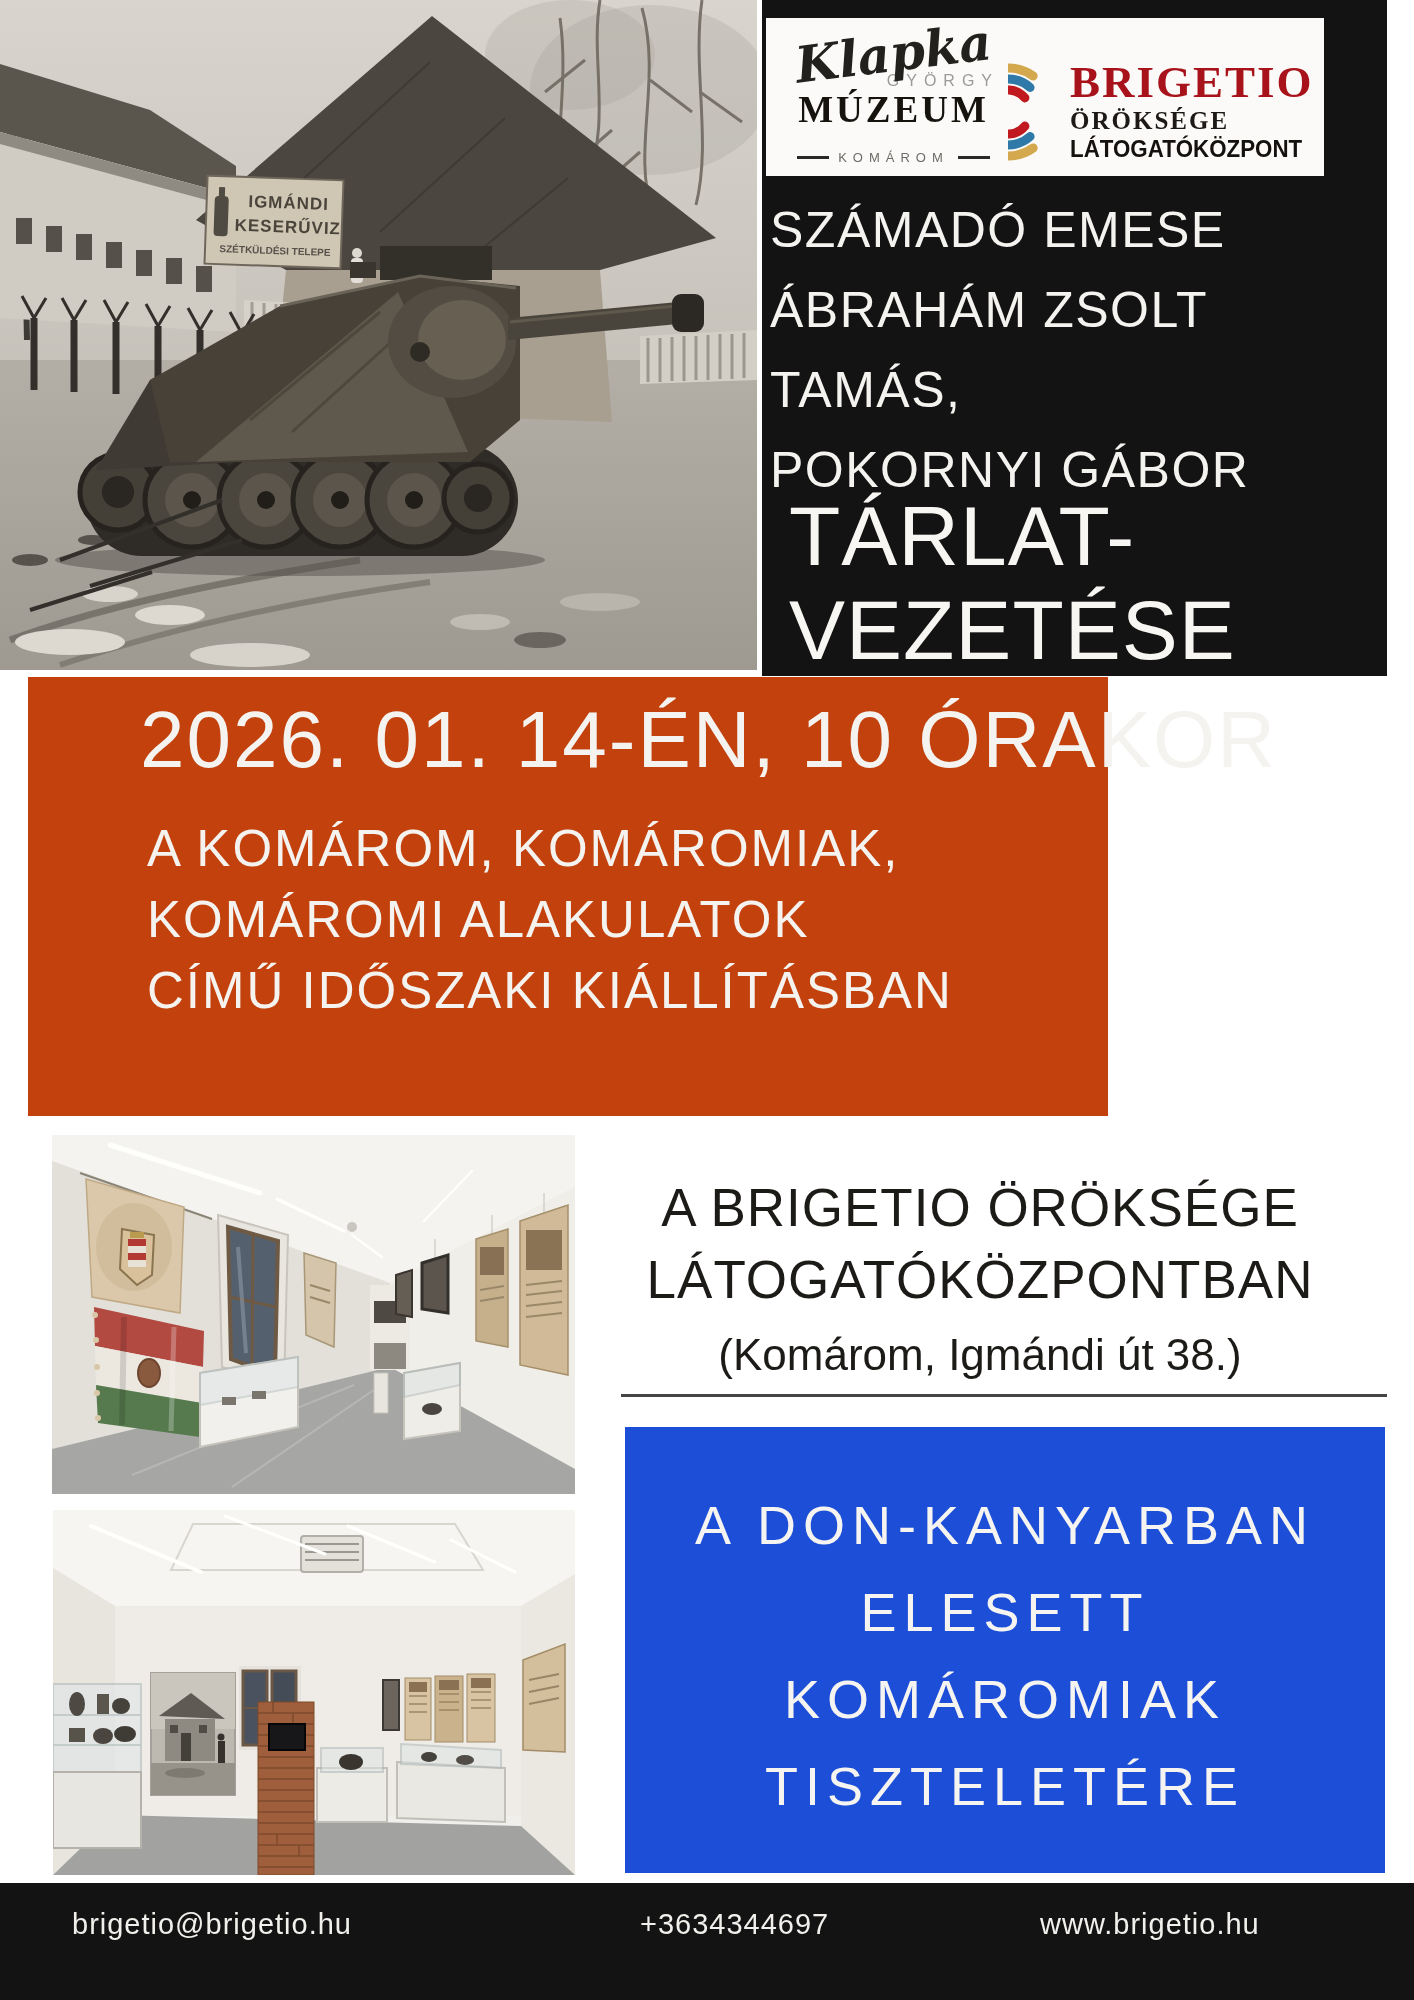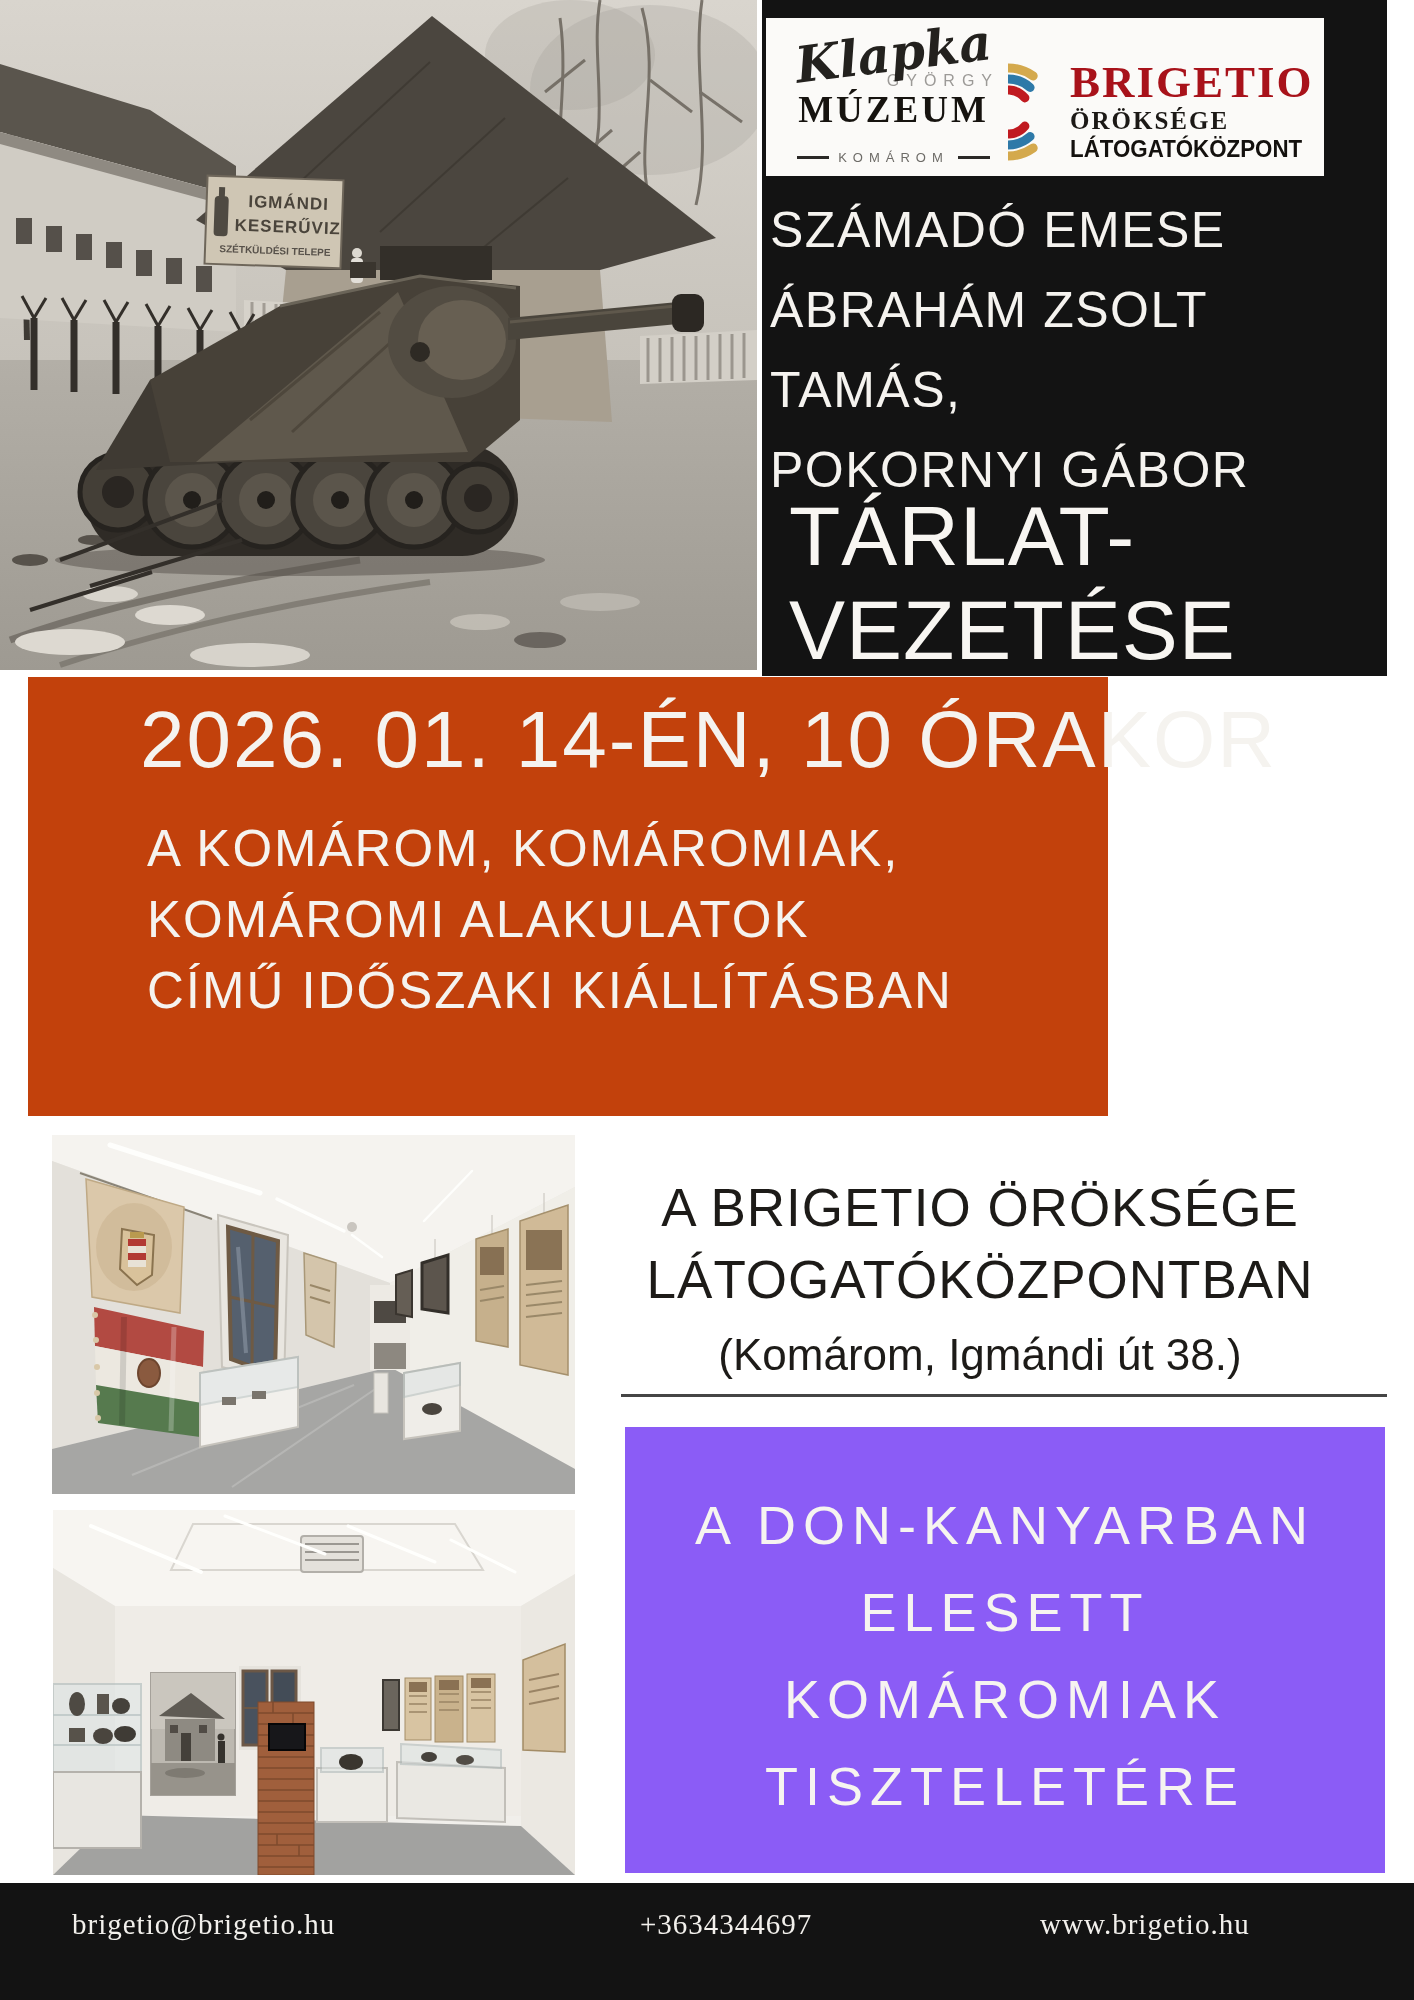--- a/index.html
+++ b/index.html
@@ -31,24 +31,24 @@
   
   .band{left:28px;top:677px;width:1080px;height:439px;background:#c2410c;color:#f5f3ef;}
   .date-line{position:absolute;left:112px;top:13px;font-size:80px;line-height:100px;letter-spacing:2px;white-space:nowrap;}
   .exhibit{position:absolute;left:119px;top:136px;font-size:51px;line-height:71px;letter-spacing:2px;white-space:nowrap;}
   
   .venue{left:620px;top:1172px;width:720px;text-align:center;color:#1d1b18;}
   .venue-line{font-size:53px;line-height:72px;letter-spacing:1px;white-space:nowrap;}
   .venue-address{font-size:44px;line-height:58px;margin-top:10px;white-space:nowrap;}
   .divider{left:621px;top:1394px;width:766px;height:3px;background:#454545;}
   
-  .dedication{left:625px;top:1427px;width:760px;height:446px;background:#8b5cf6;color:#f6f4f0;text-align:center;box-sizing:border-box;padding-top:55px;}
+  .dedication{left:625px;top:1427px;width:760px;height:446px;background:#1d4ed8;color:#f6f4f0;text-align:center;box-sizing:border-box;padding-top:55px;}
   .ded-line{font-size:54px;line-height:87px;letter-spacing:7px;white-space:nowrap;}
   
-  .footer{left:0;top:1883px;width:1414px;height:117px;background:#131313;color:#f2f0ec;font-family:Liberation Serif, serif;}
+  .footer{left:0;top:1883px;width:1414px;height:117px;background:#131313;color:#f2f0ec;}
   .footer .f-item{position:absolute;top:21px;font-size:29px;line-height:40px;letter-spacing:1px;white-space:nowrap;}
   .f-email{left:72px;}
   .f-phone{left:640px;}
   .f-web{left:1040px;}
 </style>
 </head>
 <body>
 
 <div class="poster">
 

